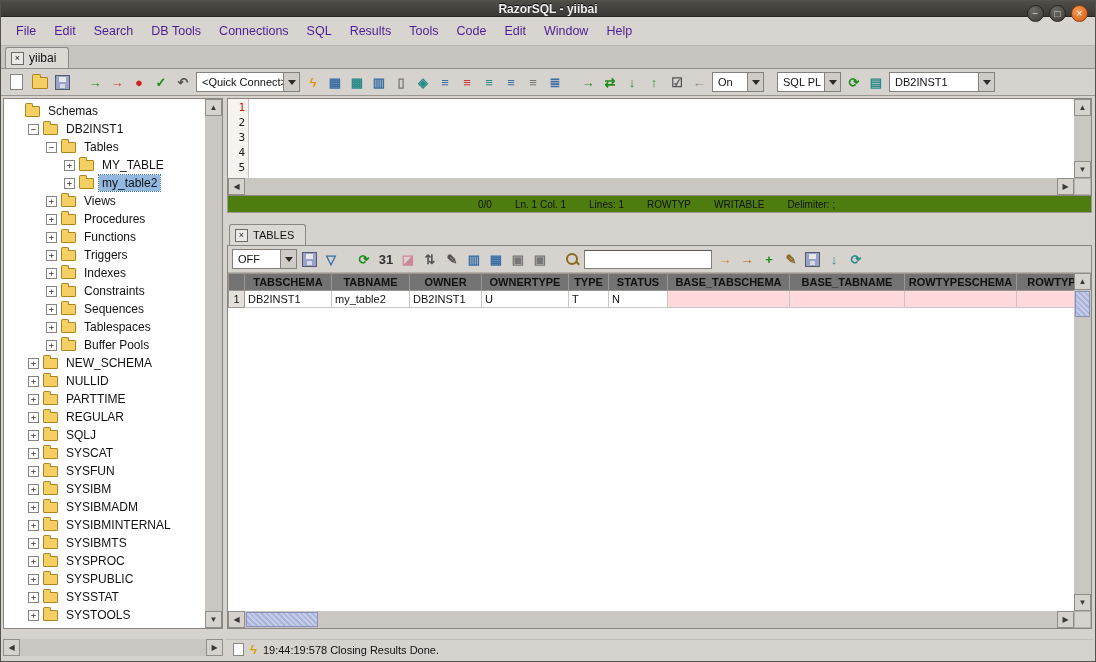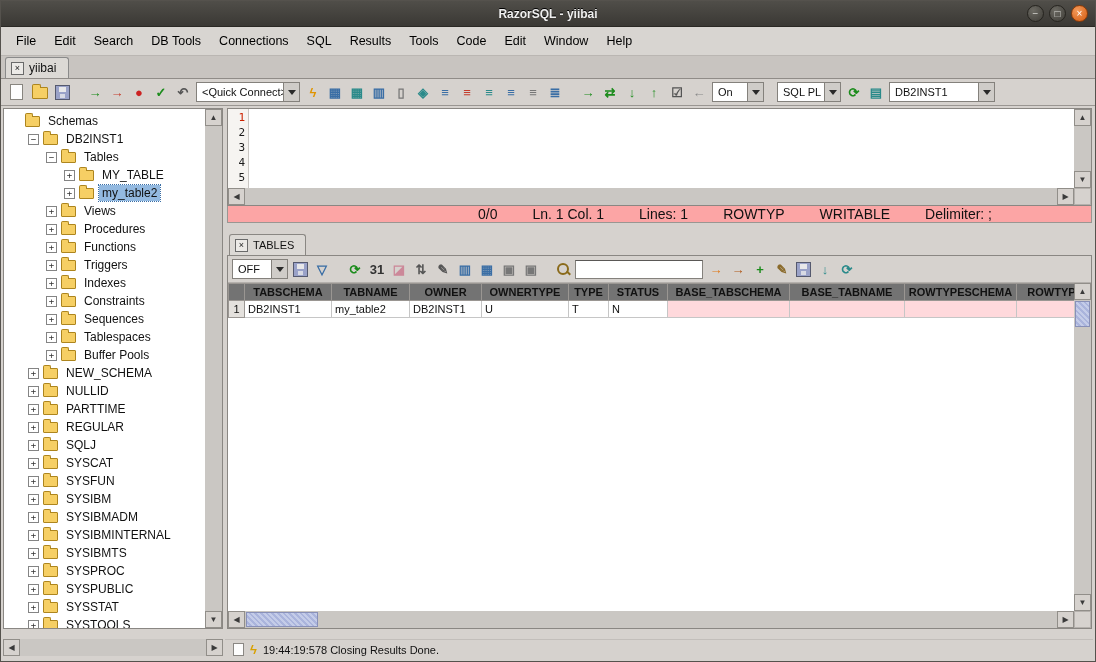--- a/index.html
+++ b/index.html
@@ -2,29 +2,29 @@
 <html><head>
 <meta charset="utf-8">
 <style>
   *{margin:0;padding:0;box-sizing:border-box}
   html,body{width:1096px;height:662px;overflow:hidden}
   body{font-family:"Liberation Sans",sans-serif;font-size:12px;background:#d6d2ce;color:#111}
 
   .window{width:1096px;height:662px;display:flex;flex-direction:column;border:1px solid #55524d}
 
   
-  .titlebar{height:26px;flex:none;background:linear-gradient(#504e49,#3a3834);position:relative;display:flex;align-items:center;border-bottom:1px solid #2a2824}
+  .titlebar{height:16px;flex:none;background:linear-gradient(#504e49,#3a3834);position:relative;display:flex;align-items:center;border-bottom:1px solid #2a2824}
   .titlebar .title{position:absolute;left:0;right:0;text-align:center;color:#efefef;font-weight:bold;font-size:12px;text-shadow:0 -1px 0 #000}
   .win-controls{position:absolute;right:7px;top:4px;display:flex;gap:5px}
   .wc{width:17px;height:17px;border-radius:50%;border:1px solid #26241f;background:radial-gradient(circle at 35% 30%,#6c6a63,#3e3c37);color:#d8d8d4;font-size:10px;line-height:15px;text-align:center;cursor:default}
   .wc.close{background:radial-gradient(circle at 35% 30%,#f49a5a,#d45c12);color:#fff;border-color:#8a3a08}
 
   
   .menubar{height:29px;flex:none;background:#d8d5d1;display:flex;align-items:center;padding:0 6px;border-bottom:1px solid #bab6b2}
-  .menu-item{padding:4px 9px;font-size:12.5px;color:#000000}
+  .menu-item{padding:4px 9px;font-size:12.5px;color:#4c1d95}
 
   
   .tabbar{height:23px;flex:none;background:#c8c4c0;display:flex;align-items:flex-end;padding-left:4px;border-bottom:1px solid #908c88}
   .etab{height:21px;background:#dcd9d5;border:1px solid #8a8a8a;border-bottom:none;border-radius:3px 3px 0 0;display:flex;align-items:center;gap:5px;padding:0 12px 0 5px;font-size:12px}
   .tab-close{width:13px;height:13px;flex:none;border:1px solid #6a6a6a;background:#eceae7;font-size:9px;line-height:11px;text-align:center;color:#222}
 
   
   .toolbar{height:27px;flex:none;background:#d6d2ce;border-bottom:1px solid #9a9692;display:flex;align-items:center;gap:3px;padding:0 5px;overflow:hidden}
   .tb-group{display:flex;align-items:center;gap:2px;flex:none}
   .tb-sep{width:7px;flex:none}
@@ -67,21 +67,21 @@
   .sb.v .thumb{left:1px;right:1px}
   .corner{background:#d6d2ce;border:1px solid #b4b0ac}
 
   
   .editor-region{height:98px;flex:none;display:grid;grid-template-columns:1fr 17px;grid-template-rows:1fr 17px;border:1px solid #8a8783;background:#fff}
   .editor-surface{display:flex;overflow:hidden;background:#fff}
   .gutter{width:21px;flex:none;background:#f6f4f1;border-right:1px solid #c9c6c2;text-align:right;padding:1px 3px 0 0;font-family:"DejaVu Sans Mono",monospace;font-size:11px;color:#1a1a1a}
   .gutter .ln{height:15px;line-height:15px}
   .gutter .ln.current{color:#cc2200}
   .editor-text{flex:1;background:#fff}
-  .editor-status{height:17px;flex:none;background:#fca5a5;border:1px solid #9a9692;border-top:none;display:flex;align-items:center;gap:35px;padding-left:250px;font-size:14px;color:#111;white-space:nowrap;overflow:hidden}
+  .editor-status{height:17px;flex:none;background:#4d7c0f;border:1px solid #9a9692;border-top:none;display:flex;align-items:center;gap:23px;padding-left:250px;font-size:10px;color:#111;white-space:nowrap;overflow:hidden}
 
   
   .results-tabrow{height:27px;flex:none;display:flex;align-items:flex-end;padding-left:2px;margin-top:5px}
   .rtab{height:21px;background:#dcd9d5;border:1px solid #8a8783;border-bottom:none;border-radius:3px 3px 0 0;display:flex;align-items:center;gap:5px;padding:0 11px 0 5px;font-size:11px}
   .results-box{flex:1;min-height:0;border:1px solid #8a8783;background:#d6d2ce;display:flex;flex-direction:column}
   .results-toolbar{height:27px;flex:none;display:flex;align-items:center;gap:3px;padding:0 4px;border-bottom:1px solid #b4b0ac;overflow:hidden}
   .search-input{width:128px;height:19px;flex:none;border:1px solid #84817c;border-top-color:#5a5856;background:#fff;font-size:11px;padding:0 3px;font-family:"Liberation Sans",sans-serif}
   .mag{width:18px;height:18px;position:relative;flex:none}
   .mag::before{content:'';position:absolute;left:3px;top:3px;width:8px;height:8px;border:2px solid #8a6a1a;border-radius:50%}
   .mag::after{content:'';position:absolute;left:12px;top:12px;width:5px;height:2px;background:#8a6a1a;transform:rotate(45deg)}
@@ -395,21 +395,21 @@
 
       <div class="results-tabrow">
         <div class="rtab">
           <span class="tab-close">×</span>
           <span>TABLES</span>
         </div>
       </div>
 
       <div class="results-box">
         <div class="results-toolbar">
-          <div class="combo" style="width:56px">
+          <div class="combo" style="width:65px">
             <span class="val">OFF</span>
             <span class="arr"></span>
           </div>
           <span class="tb-group">
               <span class="tb-icon floppy"></span>
               <span class="tb-icon" style="color: rgb(58, 110, 165);">▽</span>
             </span>
           <span class="tb-sep"></span>
           <span class="tb-group">
               <span class="tb-icon" style="color: rgb(28, 140, 28);">⟳</span>

